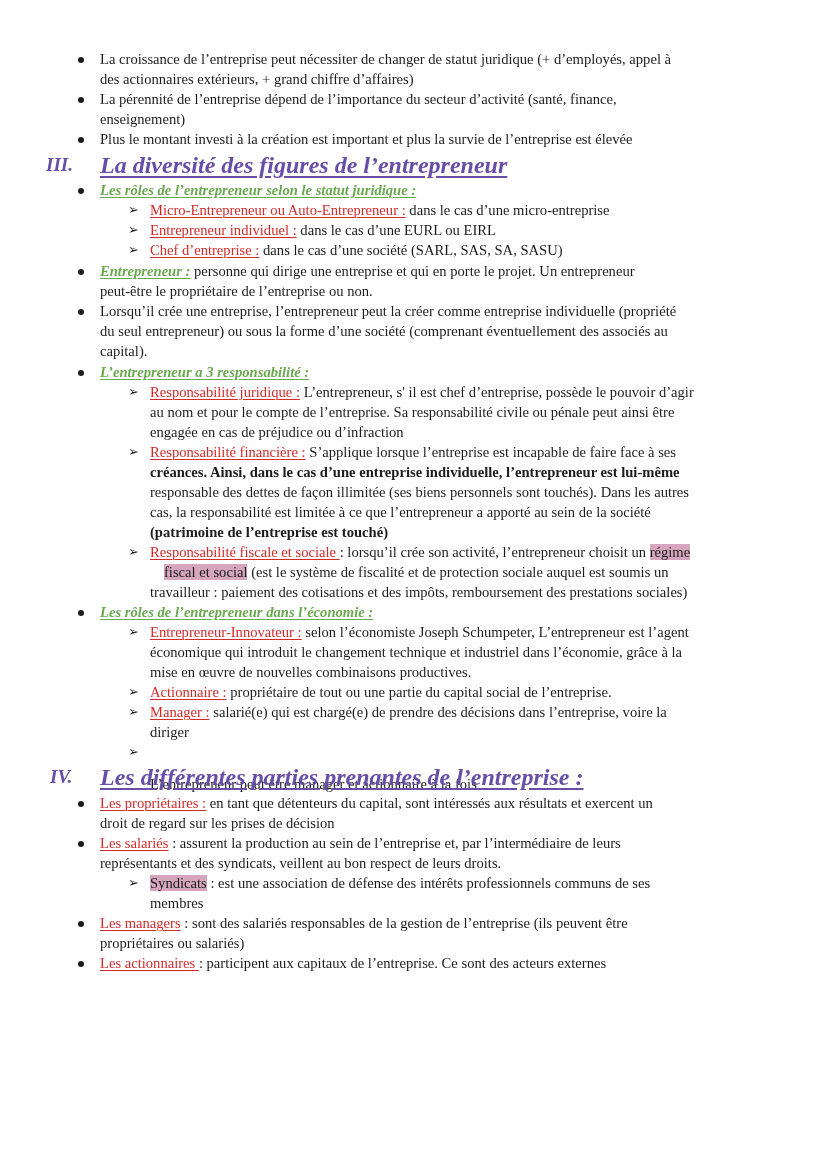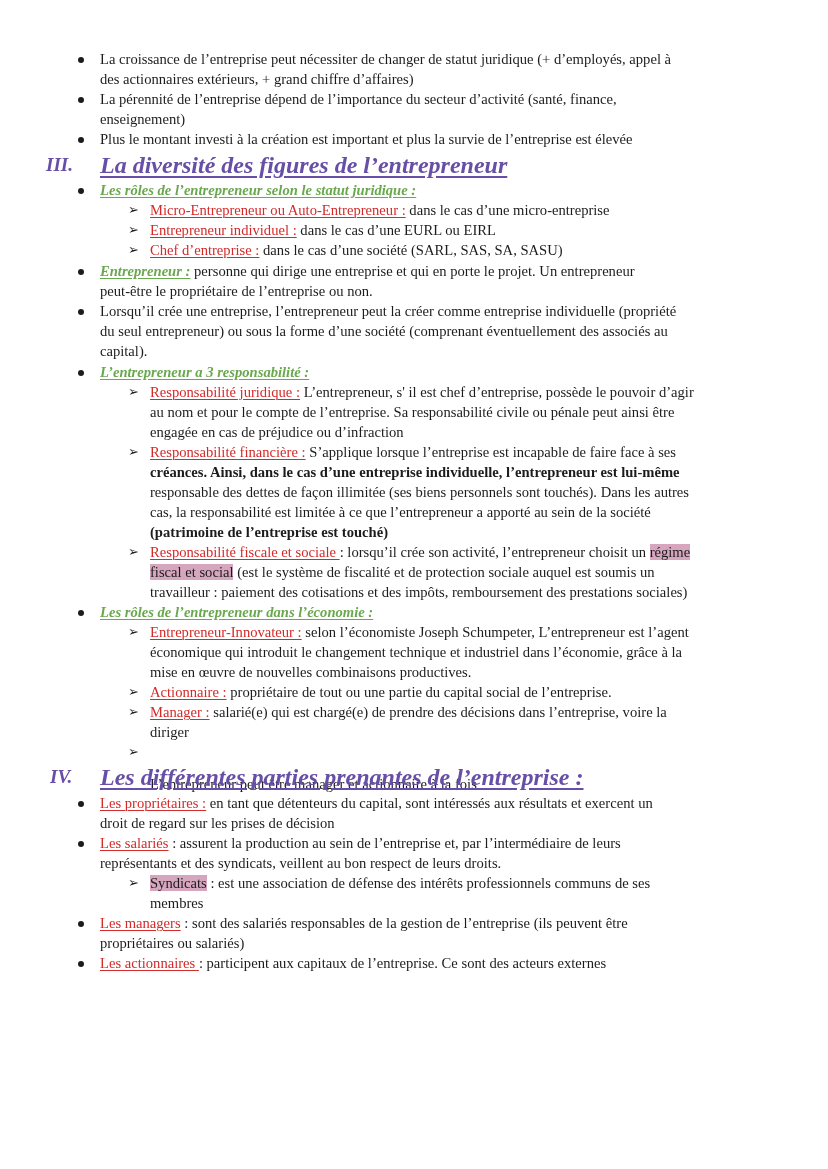--- a/index.html
+++ b/index.html
@@ -65,21 +65,21 @@
 
 <div class="arrow" style="left:128px;top:442px;">➢</div>
 <div class="line" style="left:150px;top:442px;"><span class="term-red">Responsabilité financière :</span><span> S’applique lorsque l’entreprise est incapable de faire face à ses</span></div>
 <div class="line" style="left:150px;top:462px;font-weight:bold;">créances. Ainsi, dans le cas d’une entreprise individuelle, l’entrepreneur est lui-même</div>
 <div class="line" style="left:150px;top:482px;">responsable des dettes de façon illimitée (ses biens personnels sont touchés). Dans les autres</div>
 <div class="line" style="left:150px;top:502px;">cas, la responsabilité est limitée à ce que l’entrepreneur a apporté au sein de la société</div>
 <div class="line" style="left:150px;top:522px;font-weight:bold;">(patrimoine de l’entreprise est touché)</div>
 
 <div class="arrow" style="left:128px;top:542px;">➢</div>
 <div class="line" style="left:150px;top:542px;"><span class="term-red">Responsabilité fiscale et sociale </span><span>: lorsqu’il crée son activité, l’entrepreneur choisit un </span><span class="hl">régime</span></div>
-<div class="line" style="left:150px;top:562px;"><span class="hl">fiscal et social</span><span> (est le système de fiscalité et de protection sociale auquel est soumis un</span></div>
+<div class="line" style="left:164px;top:562px;"><span class="hl">fiscal et social</span><span> (est le système de fiscalité et de protection sociale auquel est soumis un</span></div>
 <div class="line" style="left:150px;top:582px;">travailleur : paiement des cotisations et des impôts, remboursement des prestations sociales)</div>
 
 <div class="bullet" style="left:78px;top:610px;"></div>
 <div class="line term-green" style="left:100px;top:602px;">Les rôles de l’entrepreneur dans l’économie :</div>
 
 <div class="arrow" style="left:128px;top:622px;">➢</div>
 <div class="line" style="left:150px;top:622px;"><span class="term-red">Entrepreneur-Innovateur :</span><span> selon l’économiste Joseph Schumpeter, L’entrepreneur est l’agent</span></div>
 <div class="line" style="left:150px;top:642px;">économique qui introduit le changement technique et industriel dans l’économie, grâce à la</div>
 <div class="line" style="left:150px;top:662px;">mise en œuvre de nouvelles combinaisons productives.</div>
 

